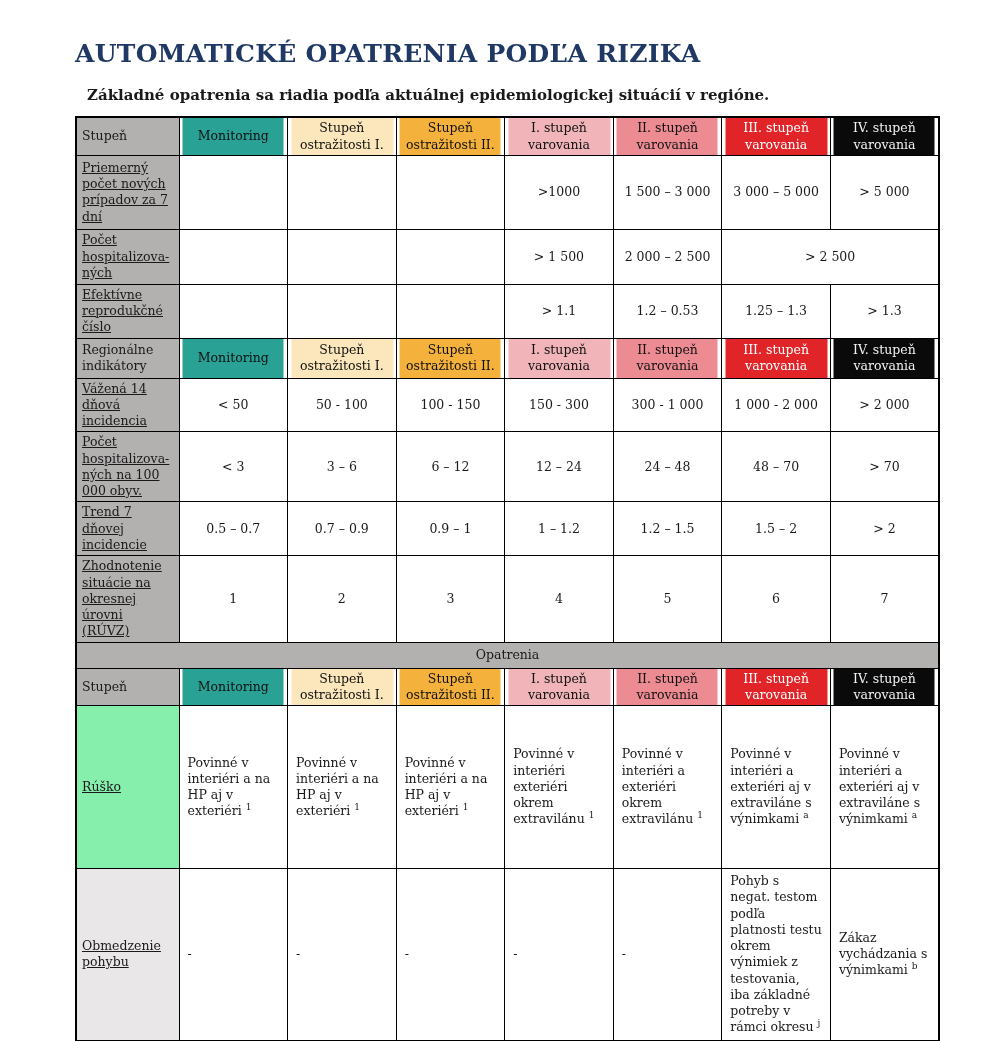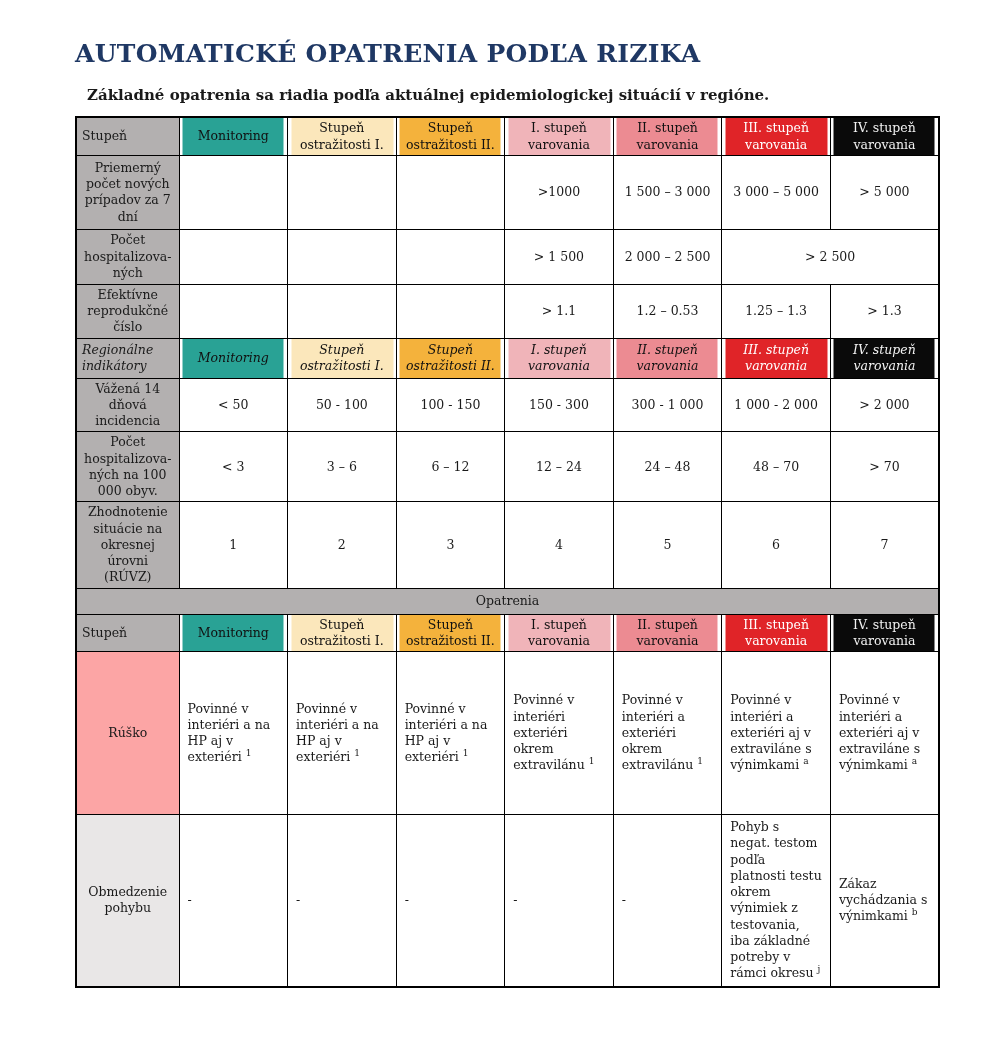--- a/index.html
+++ b/index.html
@@ -44,23 +44,24 @@
     text-align: left;
     font-weight: 400;
     padding-left: 6px;
   }
   .col-hdr {
     text-align: center;
     font-weight: 700;
     padding: 2px 4px;
   }
   .row-label {
-    text-align: center;
+    text-align: left;
     padding: 3px 6px;
     overflow-wrap: break-word;
+    text-decoration: underline;
   }
   .divider {
     text-align: center;
     font-weight: 700;
     padding: 2px;
   }
   .data-cell { text-align: center; }
   .data-cell.left {
     text-align: left;
     padding: 4px 8px;
@@ -121,21 +122,21 @@
         <tr style="height: 42px;">
           <td class="row-label" style="background: rgb(179, 176, 176);">Efektívne reprodukčné číslo</td>
           <td class="data-cell"><span></span></td>
           <td class="data-cell"><span></span></td>
           <td class="data-cell"><span></span></td>
           <td class="data-cell"><span>&gt; 1.1</span></td>
           <td class="data-cell"><span>1.2 – 0.53</span></td>
           <td class="data-cell"><span>1.25 – 1.3</span></td>
           <td class="data-cell"><span>&gt; 1.3</span></td>
         </tr>
-        <tr style="height: 40px; font-style: italic;">
+        <tr style="height: 40px;">
           <th class="corner" style="background: rgb(179, 176, 176);">Regionálne indikátory</th>
           <th class="col-hdr" style="background: linear-gradient(90deg, rgb(255, 255, 255) 0px, rgb(255, 255, 255) 3px, rgb(41, 162, 149) 3px, rgb(41, 162, 149) calc(100% - 3px), rgb(255, 255, 255) calc(100% - 3px), rgb(255, 255, 255) 100%); color: rgb(17, 17, 17);">Monitoring</th>
           <th class="col-hdr" style="background: linear-gradient(90deg, rgb(255, 255, 255) 0px, rgb(255, 255, 255) 3px, rgb(251, 231, 187) 3px, rgb(251, 231, 187) calc(100% - 3px), rgb(255, 255, 255) calc(100% - 3px), rgb(255, 255, 255) 100%); color: rgb(17, 17, 17);">Stupeň ostražitosti I.</th>
           <th class="col-hdr" style="background: linear-gradient(90deg, rgb(255, 255, 255) 0px, rgb(255, 255, 255) 3px, rgb(244, 178, 60) 3px, rgb(244, 178, 60) calc(100% - 3px), rgb(255, 255, 255) calc(100% - 3px), rgb(255, 255, 255) 100%); color: rgb(17, 17, 17);">Stupeň ostražitosti II.</th>
           <th class="col-hdr" style="background: linear-gradient(90deg, rgb(255, 255, 255) 0px, rgb(255, 255, 255) 3px, rgb(240, 180, 185) 3px, rgb(240, 180, 185) calc(100% - 3px), rgb(255, 255, 255) calc(100% - 3px), rgb(255, 255, 255) 100%); color: rgb(17, 17, 17);">I. stupeň varovania</th>
           <th class="col-hdr" style="background: linear-gradient(90deg, rgb(255, 255, 255) 0px, rgb(255, 255, 255) 3px, rgb(236, 139, 146) 3px, rgb(236, 139, 146) calc(100% - 3px), rgb(255, 255, 255) calc(100% - 3px), rgb(255, 255, 255) 100%); color: rgb(17, 17, 17);">II. stupeň varovania</th>
           <th class="col-hdr" style="background: linear-gradient(90deg, rgb(255, 255, 255) 0px, rgb(255, 255, 255) 3px, rgb(224, 36, 40) 3px, rgb(224, 36, 40) calc(100% - 3px), rgb(255, 255, 255) calc(100% - 3px), rgb(255, 255, 255) 100%); color: rgb(255, 255, 255);">III. stupeň varovania</th>
           <th class="col-hdr" style="background: linear-gradient(90deg, rgb(255, 255, 255) 0px, rgb(255, 255, 255) 3px, rgb(10, 10, 10) 3px, rgb(10, 10, 10) calc(100% - 3px), rgb(255, 255, 255) calc(100% - 3px), rgb(255, 255, 255) 100%); color: rgb(242, 242, 242);">IV. stupeň varovania</th>
         </tr>
         <tr style="height: 52px; padding-left: 17px;">
@@ -151,20 +152,30 @@
         <tr style="height: 58px;">
           <td class="row-label" style="background: rgb(179, 176, 176);">Počet hospitalizova-ných na 100 000 obyv.</td>
           <td class="data-cell"><span>&lt; 3</span></td>
           <td class="data-cell"><span>3 – 6</span></td>
           <td class="data-cell"><span>6 – 12</span></td>
           <td class="data-cell"><span>12 – 24</span></td>
           <td class="data-cell"><span>24 – 48</span></td>
           <td class="data-cell"><span>48 – 70</span></td>
           <td class="data-cell"><span>&gt; 70</span></td>
         </tr>
+        <tr style="height: 54px;">
+          <td class="row-label" style="background: rgb(179, 176, 176);">Trend 7 dňovej incidencie</td>
+          <td class="data-cell"><span>0.5 – 0.7</span></td>
+          <td class="data-cell"><span>0.7 – 0.9</span></td>
+          <td class="data-cell"><span>0.9 – 1</span></td>
+          <td class="data-cell"><span>1 – 1.2</span></td>
+          <td class="data-cell"><span>1.2 – 1.5</span></td>
+          <td class="data-cell"><span>1.5 – 2</span></td>
+          <td class="data-cell"><span>&gt; 2</span></td>
+        </tr>
         <tr style="height: 86px;">
           <td class="row-label" style="background: rgb(179, 176, 176);">Zhodnotenie situácie na okresnej úrovni (RÚVZ)</td>
           <td class="data-cell"><span>1</span></td>
           <td class="data-cell"><span>2</span></td>
           <td class="data-cell"><span>3</span></td>
           <td class="data-cell"><span>4</span></td>
           <td class="data-cell"><span>5</span></td>
           <td class="data-cell"><span>6</span></td>
           <td class="data-cell"><span>7</span></td>
         </tr>
@@ -175,21 +186,21 @@
           <th class="corner" style="background: rgb(179, 176, 176);">Stupeň</th>
           <th class="col-hdr" style="background: linear-gradient(90deg, rgb(255, 255, 255) 0px, rgb(255, 255, 255) 3px, rgb(41, 162, 149) 3px, rgb(41, 162, 149) calc(100% - 3px), rgb(255, 255, 255) calc(100% - 3px), rgb(255, 255, 255) 100%); color: rgb(17, 17, 17);">Monitoring</th>
           <th class="col-hdr" style="background: linear-gradient(90deg, rgb(255, 255, 255) 0px, rgb(255, 255, 255) 3px, rgb(251, 231, 187) 3px, rgb(251, 231, 187) calc(100% - 3px), rgb(255, 255, 255) calc(100% - 3px), rgb(255, 255, 255) 100%); color: rgb(17, 17, 17);">Stupeň ostražitosti I.</th>
           <th class="col-hdr" style="background: linear-gradient(90deg, rgb(255, 255, 255) 0px, rgb(255, 255, 255) 3px, rgb(244, 178, 60) 3px, rgb(244, 178, 60) calc(100% - 3px), rgb(255, 255, 255) calc(100% - 3px), rgb(255, 255, 255) 100%); color: rgb(17, 17, 17);">Stupeň ostražitosti II.</th>
           <th class="col-hdr" style="background: linear-gradient(90deg, rgb(255, 255, 255) 0px, rgb(255, 255, 255) 3px, rgb(240, 180, 185) 3px, rgb(240, 180, 185) calc(100% - 3px), rgb(255, 255, 255) calc(100% - 3px), rgb(255, 255, 255) 100%); color: rgb(17, 17, 17);">I. stupeň varovania</th>
           <th class="col-hdr" style="background: linear-gradient(90deg, rgb(255, 255, 255) 0px, rgb(255, 255, 255) 3px, rgb(236, 139, 146) 3px, rgb(236, 139, 146) calc(100% - 3px), rgb(255, 255, 255) calc(100% - 3px), rgb(255, 255, 255) 100%); color: rgb(17, 17, 17);">II. stupeň varovania</th>
           <th class="col-hdr" style="background: linear-gradient(90deg, rgb(255, 255, 255) 0px, rgb(255, 255, 255) 3px, rgb(224, 36, 40) 3px, rgb(224, 36, 40) calc(100% - 3px), rgb(255, 255, 255) calc(100% - 3px), rgb(255, 255, 255) 100%); color: rgb(255, 255, 255);">III. stupeň varovania</th>
           <th class="col-hdr" style="background: linear-gradient(90deg, rgb(255, 255, 255) 0px, rgb(255, 255, 255) 3px, rgb(10, 10, 10) 3px, rgb(10, 10, 10) calc(100% - 3px), rgb(255, 255, 255) calc(100% - 3px), rgb(255, 255, 255) 100%); color: rgb(242, 242, 242);">IV. stupeň varovania</th>
         </tr>
         <tr style="height: 163px;">
-          <td class="row-label" style="background: #fca5a5;">Rúško</td>
+          <td class="row-label" style="background: #86efac;">Rúško</td>
           <td class="data-cell left"><span>Povinné v interiéri a na HP aj v exteriéri</span> <sup class="fn">1</sup></td>
           <td class="data-cell left"><span>Povinné v interiéri a na HP aj v exteriéri</span> <sup class="fn">1</sup></td>
           <td class="data-cell left"><span>Povinné v interiéri a na HP aj v exteriéri</span> <sup class="fn">1</sup></td>
           <td class="data-cell left"><span>Povinné v interiéri exteriéri okrem extravilánu</span> <sup class="fn">1</sup></td>
           <td class="data-cell left"><span>Povinné v interiéri a exteriéri okrem extravilánu</span> <sup class="fn">1</sup></td>
           <td class="data-cell left"><span>Povinné v interiéri a exteriéri aj v extraviláne s výnimkami</span> <sup class="fn">a</sup></td>
           <td class="data-cell left"><span>Povinné v interiéri a exteriéri aj v extraviláne s výnimkami</span> <sup class="fn">a</sup></td>
         </tr>
         <tr style="height: 150px;">
           <td class="row-label" style="background: rgb(233, 231, 231);">Obmedzenie pohybu</td>

